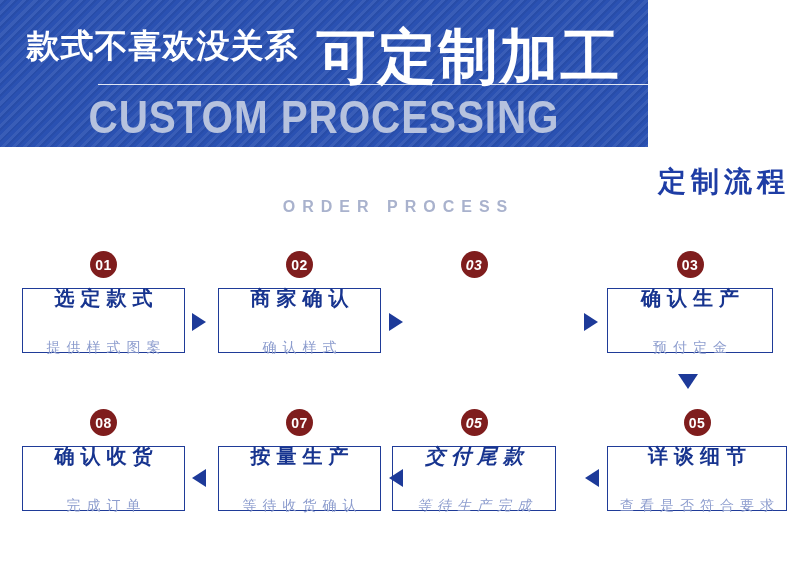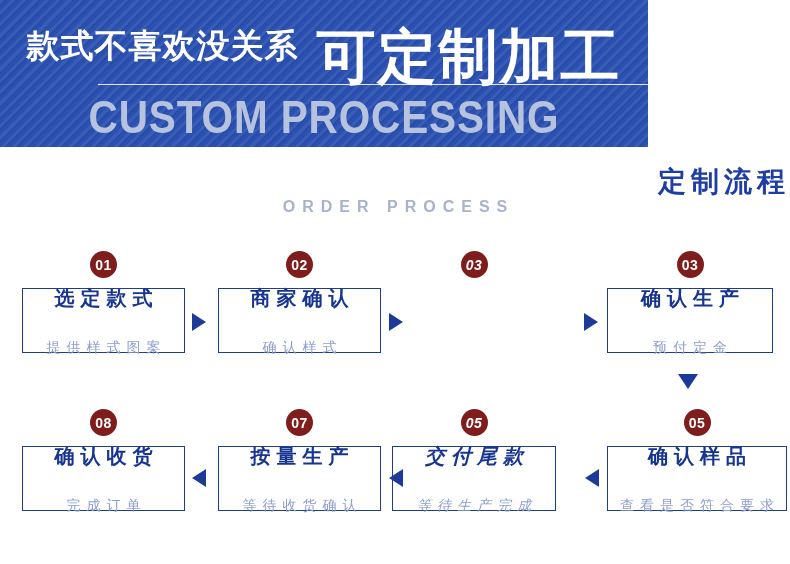--- a/index.html
+++ b/index.html
@@ -146,21 +146,21 @@
   <div class="step c3 r2">
     <div class="badge">05</div>
     <div class="box">
       <div class="box-title">交付尾款</div>
       <div class="box-desc">等待生产完成</div>
     </div>
   </div>
   <div class="step c4b r2">
     <div class="badge">05</div>
     <div class="box">
-      <div class="box-title">确认样品</div>
+      <div class="box-title">详谈细节</div>
       <div class="box-desc">查看是否符合要求</div>
     </div>
   </div>
 
   <div class="arrow arrow-left" style="left:192px;top:469px;"></div>
   <div class="arrow arrow-left" style="left:389px;top:469px;"></div>
   <div class="arrow arrow-left" style="left:585px;top:469px;"></div>
 
 </div>
 

